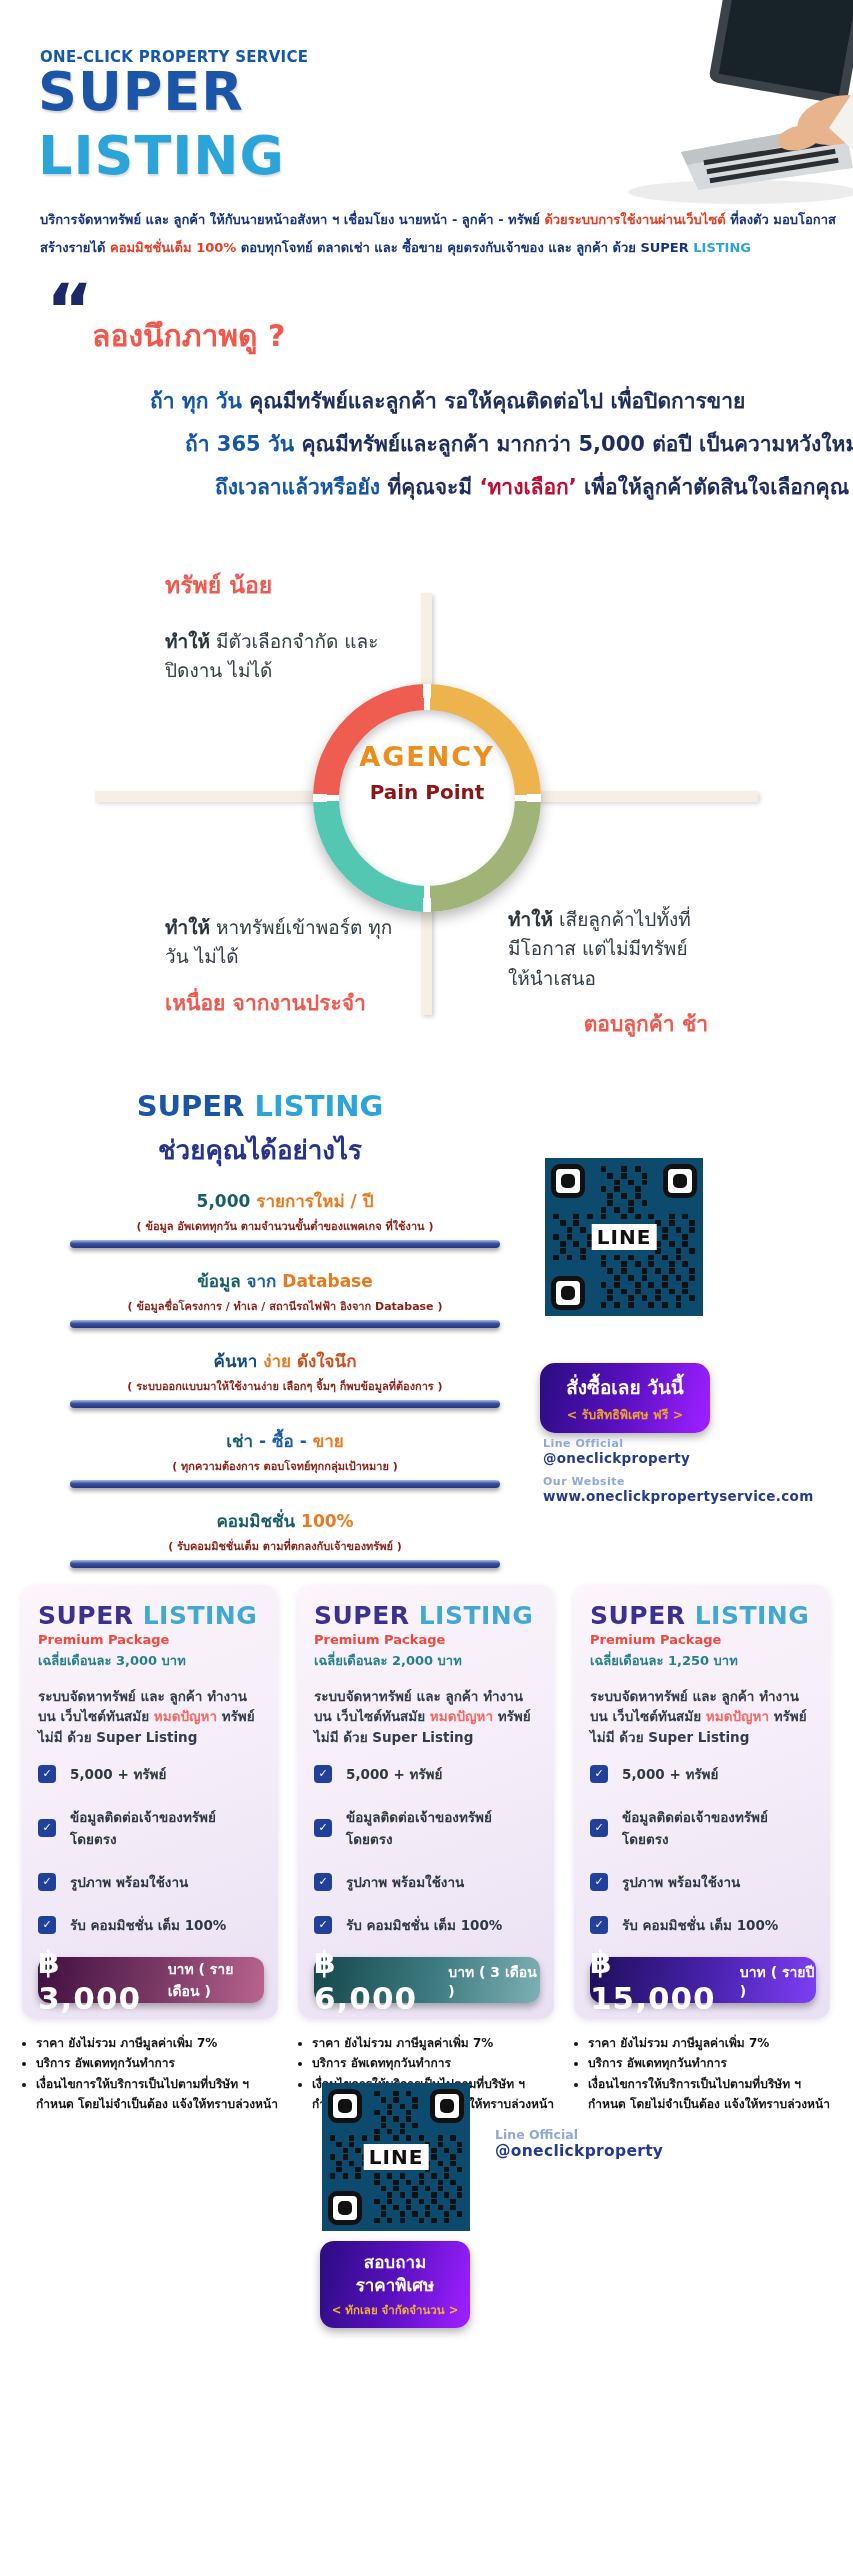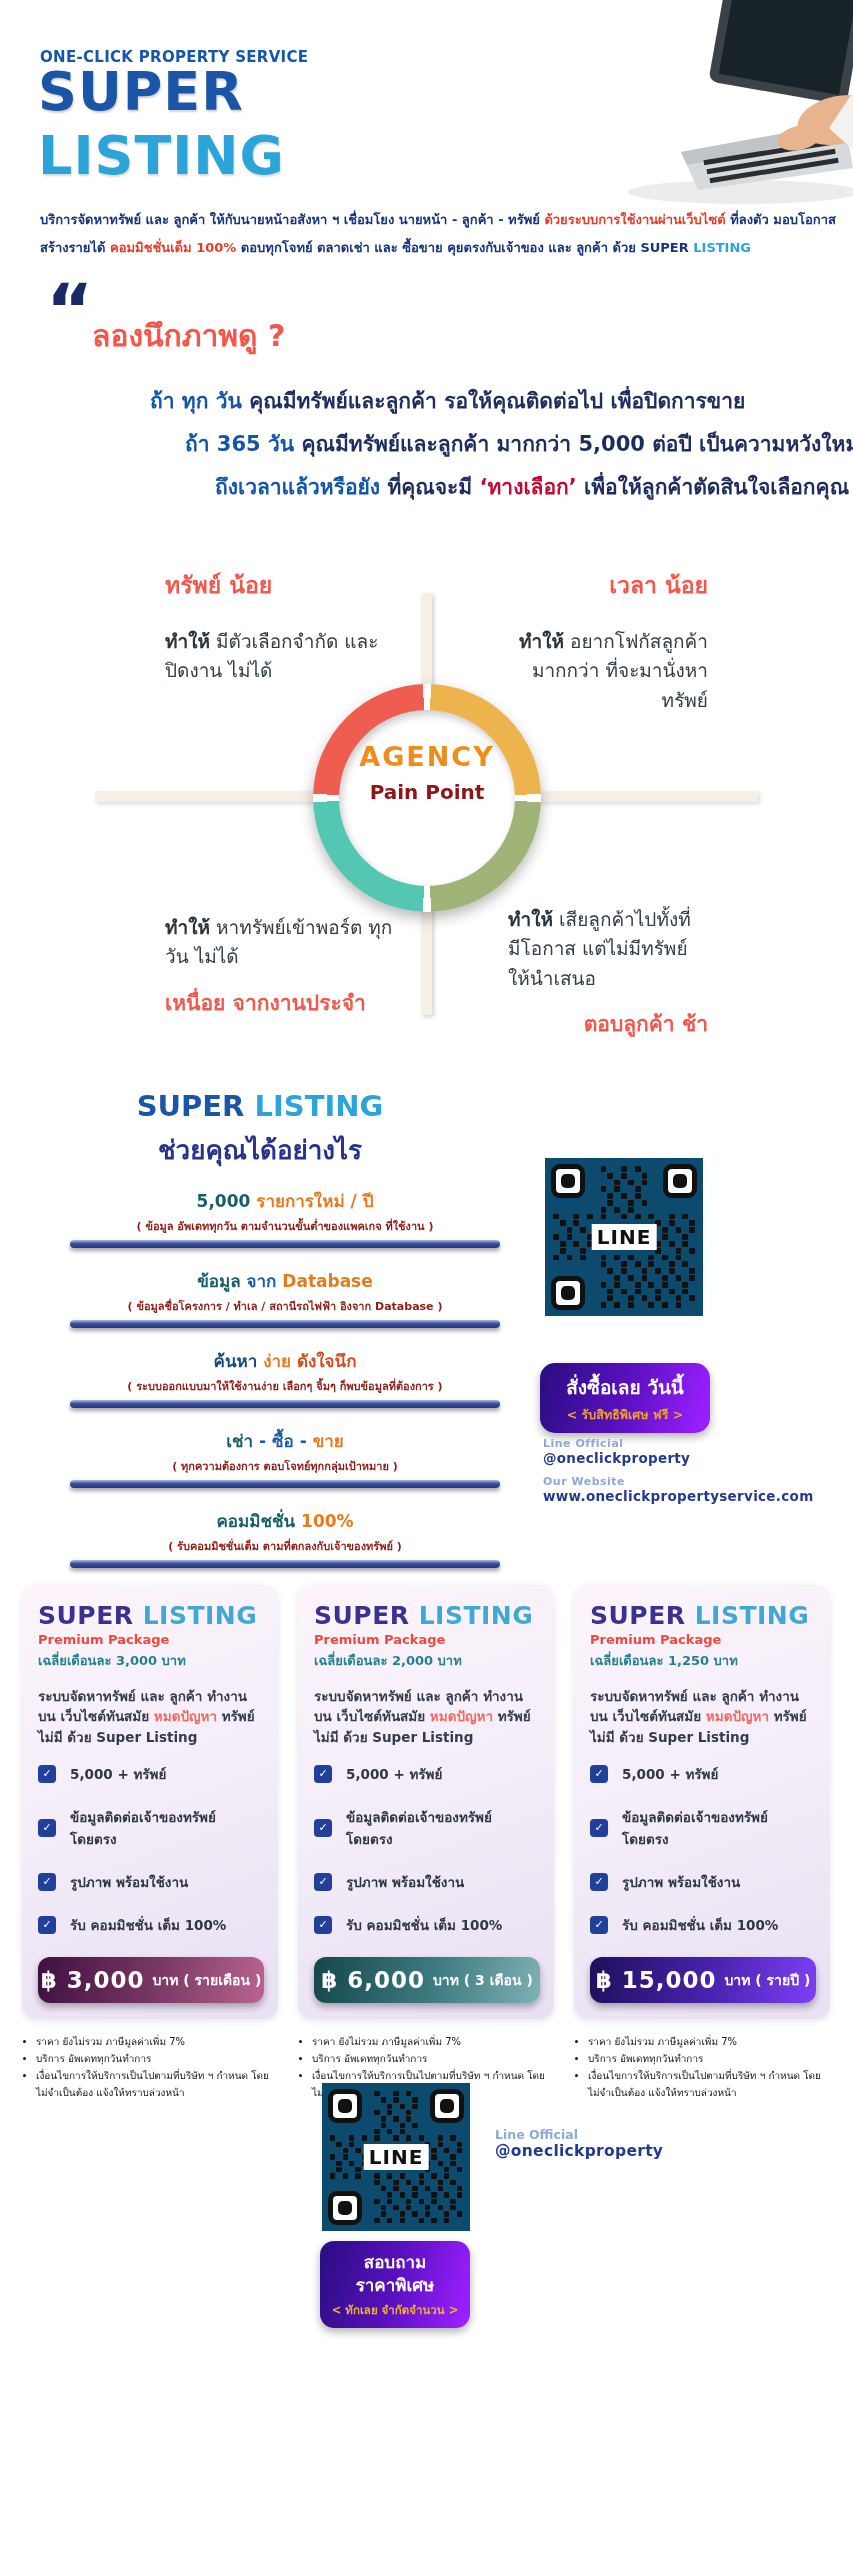--- a/index.html
+++ b/index.html
@@ -102,27 +102,27 @@
   .card-pkg { font-size:13px; font-weight:800; color:#f0483f; margin-top:2px; }
   .card-avg { font-size:13px; font-weight:800; color:#23808e; margin-top:3px; }
   .card-desc { font-size:13.5px; font-weight:600; color:#333c4e; line-height:1.5; margin:15px 0 16px; }
   .card-desc .red { color:#f4695f; font-weight:700; }
   .feat { display:flex; align-items:center; gap:14px; margin-bottom:21px; }
   .chk { width:18px; height:18px; flex:0 0 18px; border-radius:4px; background:#20409a; color:#fff;
     font-size:11px; font-weight:800; display:flex; align-items:center; justify-content:center; }
   .feat span.ft { font-size:13.5px; font-weight:600; color:#2e3744; }
   .pill { margin-top:auto; height:46px; border-radius:12px; display:flex; align-items:center; justify-content:center;
     gap:8px; color:#fff; box-shadow:0 4px 7px rgba(0,0,0,.3); cursor:pointer; }
-  .pill .pr { font-size:23px; font-weight:800; letter-spacing:1px; }
+  .pill .pr { font-size:31px; font-weight:800; letter-spacing:1px; }
   .pill .sx { font-size:14px; font-weight:800; }
   .pill-1 { background:linear-gradient(100deg,#3f1040 0%,#7c3a66 55%,#b9648f 100%); }
   .pill-2 { background:linear-gradient(100deg,#14474c 0%,#3f7d82 55%,#7eb0b4 100%);border-radius:12px; }
   .pill-3 { background:linear-gradient(100deg,#1e0f5a 0%,#4a23b0 55%,#7e3ff5 100%); }
   .notes { margin:14px 0 0 14px; list-style:disc; }
-  .notes li { font-size:10px; font-weight:400; color:#151515; line-height:1.7; }
+  .notes li { font-size:12px; font-weight:700; color:#151515; line-height:1.7; }
 
   
   .footer { top:2075px; height:330px; }
   .footer-qr { position:absolute; left:322px; top:8px; width:148px; height:148px; }
   .footer-contact { position:absolute; left:495px; top:52px; }
   .footer-contact .lab { font-size:12.5px; font-weight:700; color:#8ea8d8; }
   .footer-contact .val { font-size:15.5px; font-weight:800; color:#233a8f; letter-spacing:.3px; }
   .footer-cta { position:absolute; left:320px; top:166px; width:150px; padding:10px 6px 9px; border-radius:14px; }
   .footer-cta .c1 { font-size:17px; font-weight:800; line-height:1.35; }
   .footer-cta .c2 { font-size:11.5px; font-weight:800; color:#f0b132; margin-top:4px; }
@@ -174,24 +174,20 @@
   <div class="cross-h"></div>
   <div class="ring"></div>
   <div class="ring-label">
     <div class="agency">AGENCY</div>
     <div class="painpoint">Pain Point</div>
   </div>
   <div class="quad quad-tl">
     <div class="qh">ทรัพย์ น้อย</div>
     <div class="qt"><b>ทำให้</b><span> มีตัวเลือกจำกัด และ ปิดงาน ไม่ได้</span></div>
   </div>
-  <div class="quad quad-tr">
-    <div class="qh">เวลา น้อย</div>
-    <div class="qt"><b>ทำให้</b><span> อยากโฟกัสลูกค้า มากกว่า ที่จะมานั่งหาทรัพย์</span></div>
-  </div>
   <div class="quad quad-bl">
     <div class="qt"><b>ทำให้</b><span> หาทรัพย์เข้าพอร์ต ทุกวัน ไม่ได้</span></div>
     <div class="qf">เหนื่อย จากงานประจำ</div>
   </div>
   <div class="quad quad-br">
     <div class="qt"><b>ทำให้</b><span> เสียลูกค้าไปทั้งที่ มีโอกาส แต่ไม่มีทรัพย์ ให้นำเสนอ</span></div>
     <div class="qf">ตอบลูกค้า ช้า</div>
   </div>
 </section>
 

